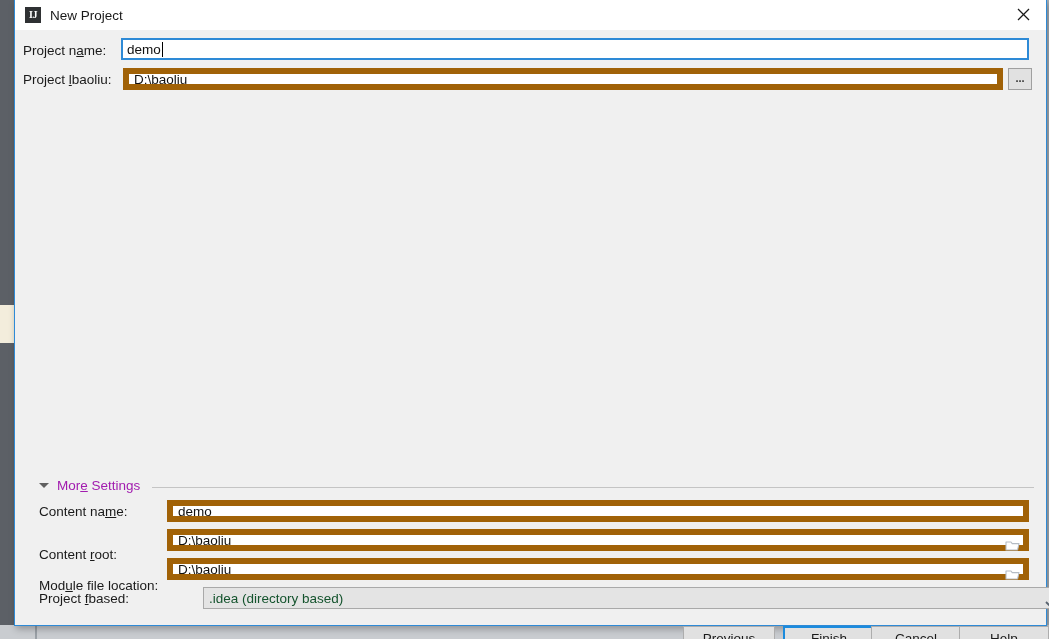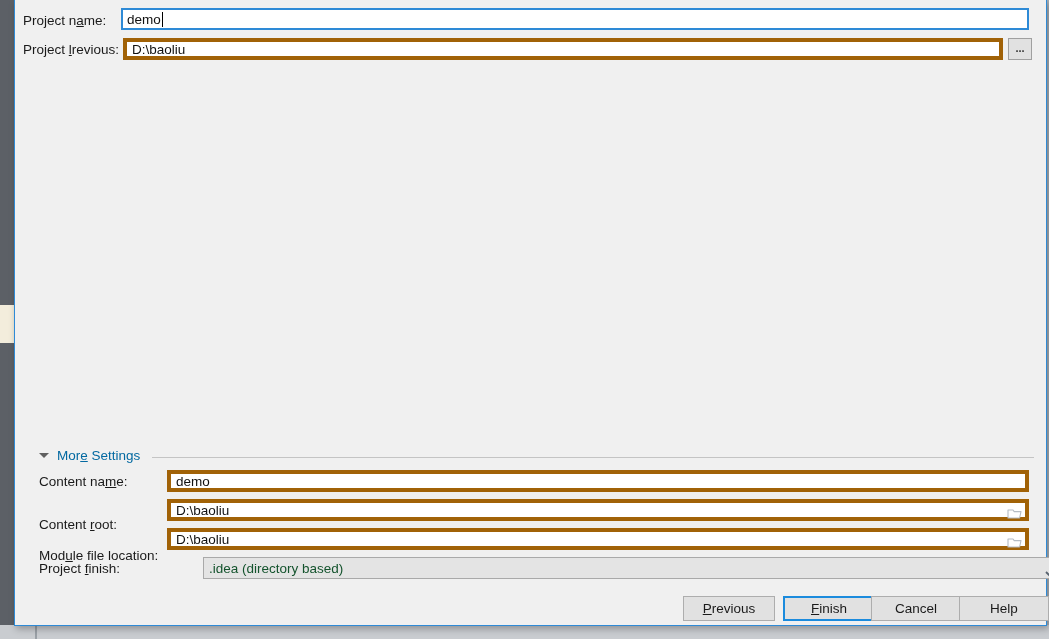--- a/index.html
+++ b/index.html
@@ -107,21 +107,21 @@
     font-size: 13.5px;
     color: #1a1a1a;
     white-space: nowrap;
   }
   .mn { text-decoration: underline; }
 
   .textfield {
     position: absolute;
     box-sizing: border-box;
     background: #ffffff;
-    border: 4px solid #a16207;
+    border: 6px solid #a16207;
     font-size: 13.5px;
     color: #111111;
     display: flex;
     align-items: center;
     padding-left: 5px;
     height: 22px;
     cursor: text;
   }
   .textfield.focused {
     border: 1px solid #2e8ad6;
@@ -178,21 +178,21 @@
   }
   #more-settings-triangle {
     width: 0; height: 0;
     border-left: 5px solid transparent;
     border-right: 5px solid transparent;
     border-top: 5px solid #606060;
     margin-right: 8px;
   }
   #more-settings-label {
     font-size: 13.5px;
-    color: #0369a1;
+    color: #a21caf;
   }
   #more-settings-separator {
     position: absolute;
     left: 137px;
     top: 457px;
     width: 882px;
     height: 1px;
     background: #c4c4c4;
   }
 
@@ -241,31 +241,41 @@
 
 <div id="desktop-backdrop">
   <div class="left-strip"></div>
   <div class="pale-tab"></div>
   <div class="bottom-strip"></div>
   <div class="bottom-notch"></div>
 </div>
 
 <div id="dialog-window">
 
+  <div id="title-bar">
+    <div id="app-icon">IJ</div>
+    <div id="window-title">New Project</div>
+    <div id="close-button">
+      <svg width="13" height="13" viewBox="0 0 13 13">
+        <line x1="1" y1="1" x2="12" y2="12" stroke="#1a1a1a" stroke-width="1.2"></line>
+        <line x1="12" y1="1" x2="1" y2="12" stroke="#1a1a1a" stroke-width="1.2"></line>
+      </svg>
+    </div>
+  </div>
 
   <div id="dialog-body">
 
     <div class="row-label" style="left:8px; top:13px;"><span>Project n</span><span class="mn">a</span><span>me:</span></div>
 
     <div class="textfield focused" id="project-name-input" style="left:106px; top:8px; width:908px;">
       <span>demo</span>
         <span class="caret"></span>
     </div>
 
-    <div class="row-label" style="left:8px; top:42px;"><span>Project </span><span class="mn">l</span><span>revious:</span></div>
+    <div class="row-label" style="left:8px; top:42px;"><span>Project </span><span class="mn">l</span><span>baoliu:</span></div>
 
     <div class="textfield" id="project-location-input" style="left:108px; top:38px; width:880px;">
       <span>D:\baoliu</span>
     </div>
 
     <div id="browse-button" style="left:993px; top:38px; width:24px; height:22px;">
       <span class="dots">...</span>
     </div>
 
     <div id="more-settings-header">
@@ -292,21 +302,21 @@
     <div class="row-label" style="left:24px; top:548px;"><span>Mod</span><span class="mn">u</span><span>le file location:</span></div>
     <div class="textfield" style="left:152px; top:528px; width:862px;">
       <span>D:\baoliu</span>
       <span class="folder-btn">
         <svg width="15" height="13" viewBox="0 0 15 13">
           <path d="M1 3 L6 3 L7.2 4.6 L14 4.6 L12.6 11 L1 11 Z" fill="#ffffff" stroke="#b5bcc4" stroke-width="1.1" stroke-linejoin="round"></path>
         </svg>
       </span>
     </div>
 
-    <div class="row-label" style="left:24px; top:561px;"><span>Project </span><span class="mn">f</span><span>inish:</span></div>
+    <div class="row-label" style="left:24px; top:561px;"><span>Project </span><span class="mn">f</span><span>based:</span></div>
     <div id="project-format-combo" style="left:152px; top:557px; width:862px;">
       <span>.idea (directory based)</span>
       <span id="combo-arrow">
         <svg width="11" height="7" viewBox="0 0 11 7">
           <path d="M1 1 L5.5 5.5 L10 1" fill="none" stroke="#5a6470" stroke-width="1.8"></path>
         </svg>
       </span>
     </div>
 
     <div class="dlg-button" style="left:668px; top:596px; width:92px;">

